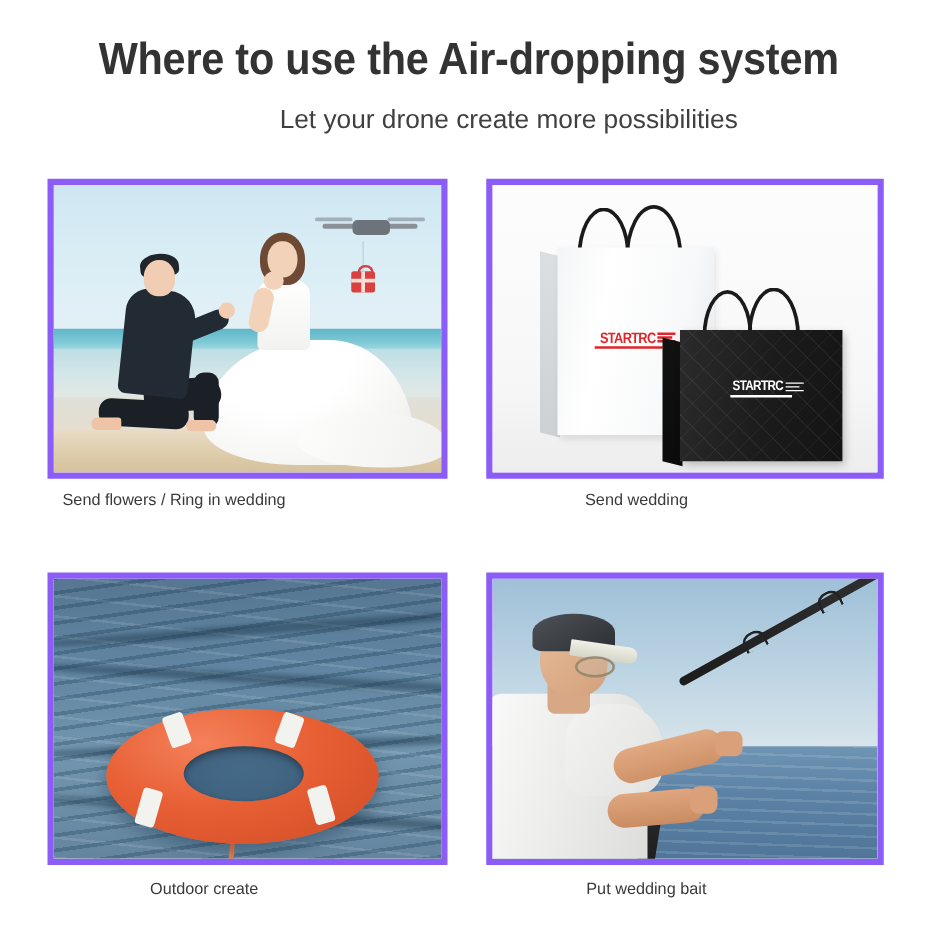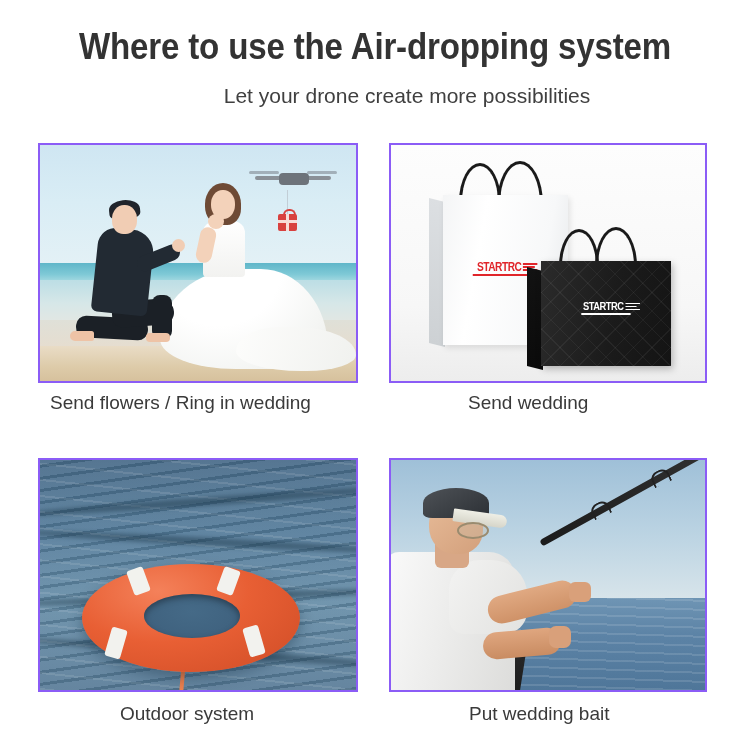--- a/index.html
+++ b/index.html
@@ -38,33 +38,33 @@
     text-align: center;
     font-size: 21px;
     color: #404040;
     white-space: nowrap;
     padding-left: 32px;
   }
 
   
   .panel {
     position: absolute;
-    border: 2px solid #8b5cf6;
+    border: 5px solid #8b5cf6;
     box-sizing: border-box;
     overflow: hidden;
     background: #ffffff;
   }
   .panel-r1c1 { left: 38px;  top: 143px; width: 320px; height: 240px; }
   .panel-r1c2 { left: 389px; top: 143px; width: 318px; height: 240px; }
   .panel-r2c1 { left: 38px;  top: 458px; width: 320px; height: 234px; }
   .panel-r2c2 { left: 389px; top: 458px; width: 318px; height: 234px; }
 
   .caption {
     position: absolute;
-    font-size: 19px;
+    font-size: 13px;
     color: #3a3a3a;
     white-space: nowrap;
   }
   .cap-r1c1 { left: 50px;  top: 392px; }
   .cap-r1c2 { left: 468px; top: 392px; }
   .cap-r2c1 { left: 120px; top: 703px; }
   .cap-r2c2 { left: 469px; top: 703px; }
 
   .photo { position: absolute; inset: 0; }
 
@@ -509,21 +509,21 @@
     <div class="ring-rope"></div>
     <div class="ring-outer">
       <div class="ring-hole"></div>
       <div class="ring-band rb1"></div>
       <div class="ring-band rb2"></div>
       <div class="ring-band rb3"></div>
       <div class="ring-band rb4"></div>
     </div>
   </div>
 </div>
-<div class="caption cap-r2c1">Outdoor system</div>
+<div class="caption cap-r2c1">Outdoor create</div>
 
 <div class="panel panel-r2c2">
   <div class="photo">
     <div class="fish-sky"></div>
     <div class="fish-sea"></div>
 
     <div class="rod"></div>
     <div class="rod-guide rg1"></div>
     <div class="rod-guide rg2"></div>
     <div class="rod-butt"></div>

